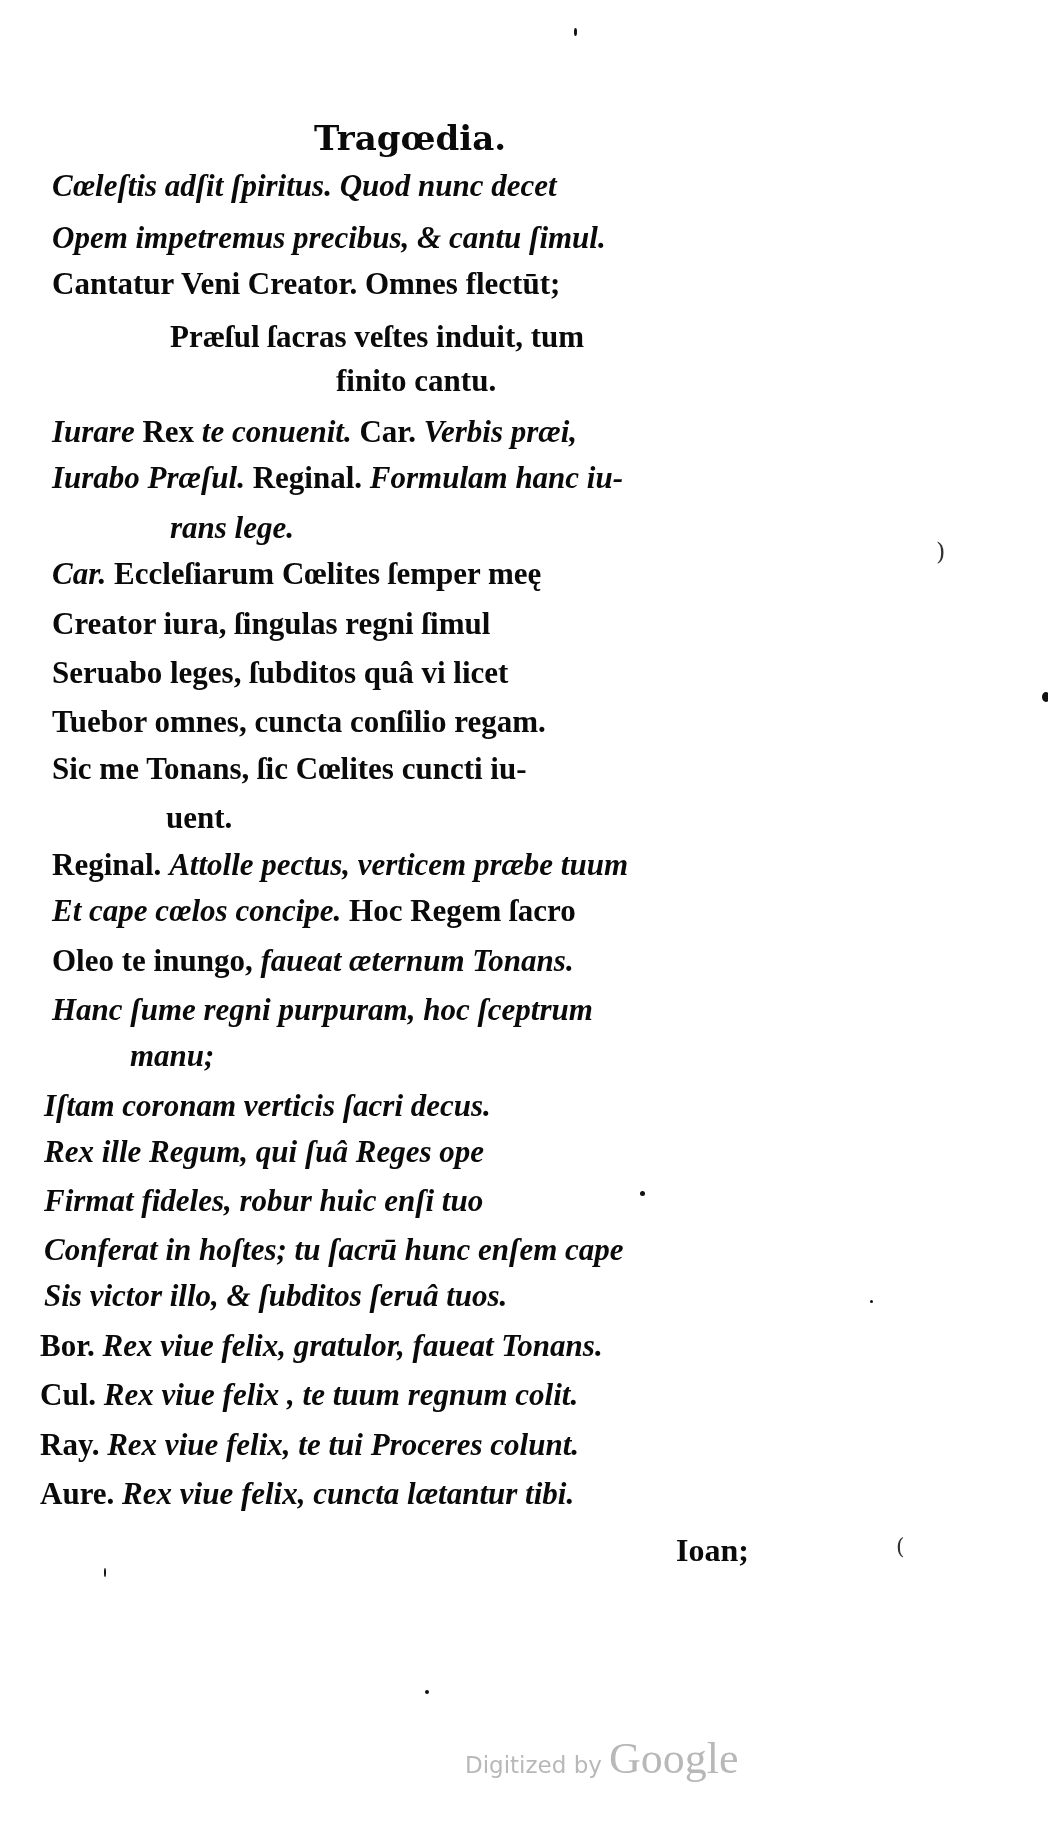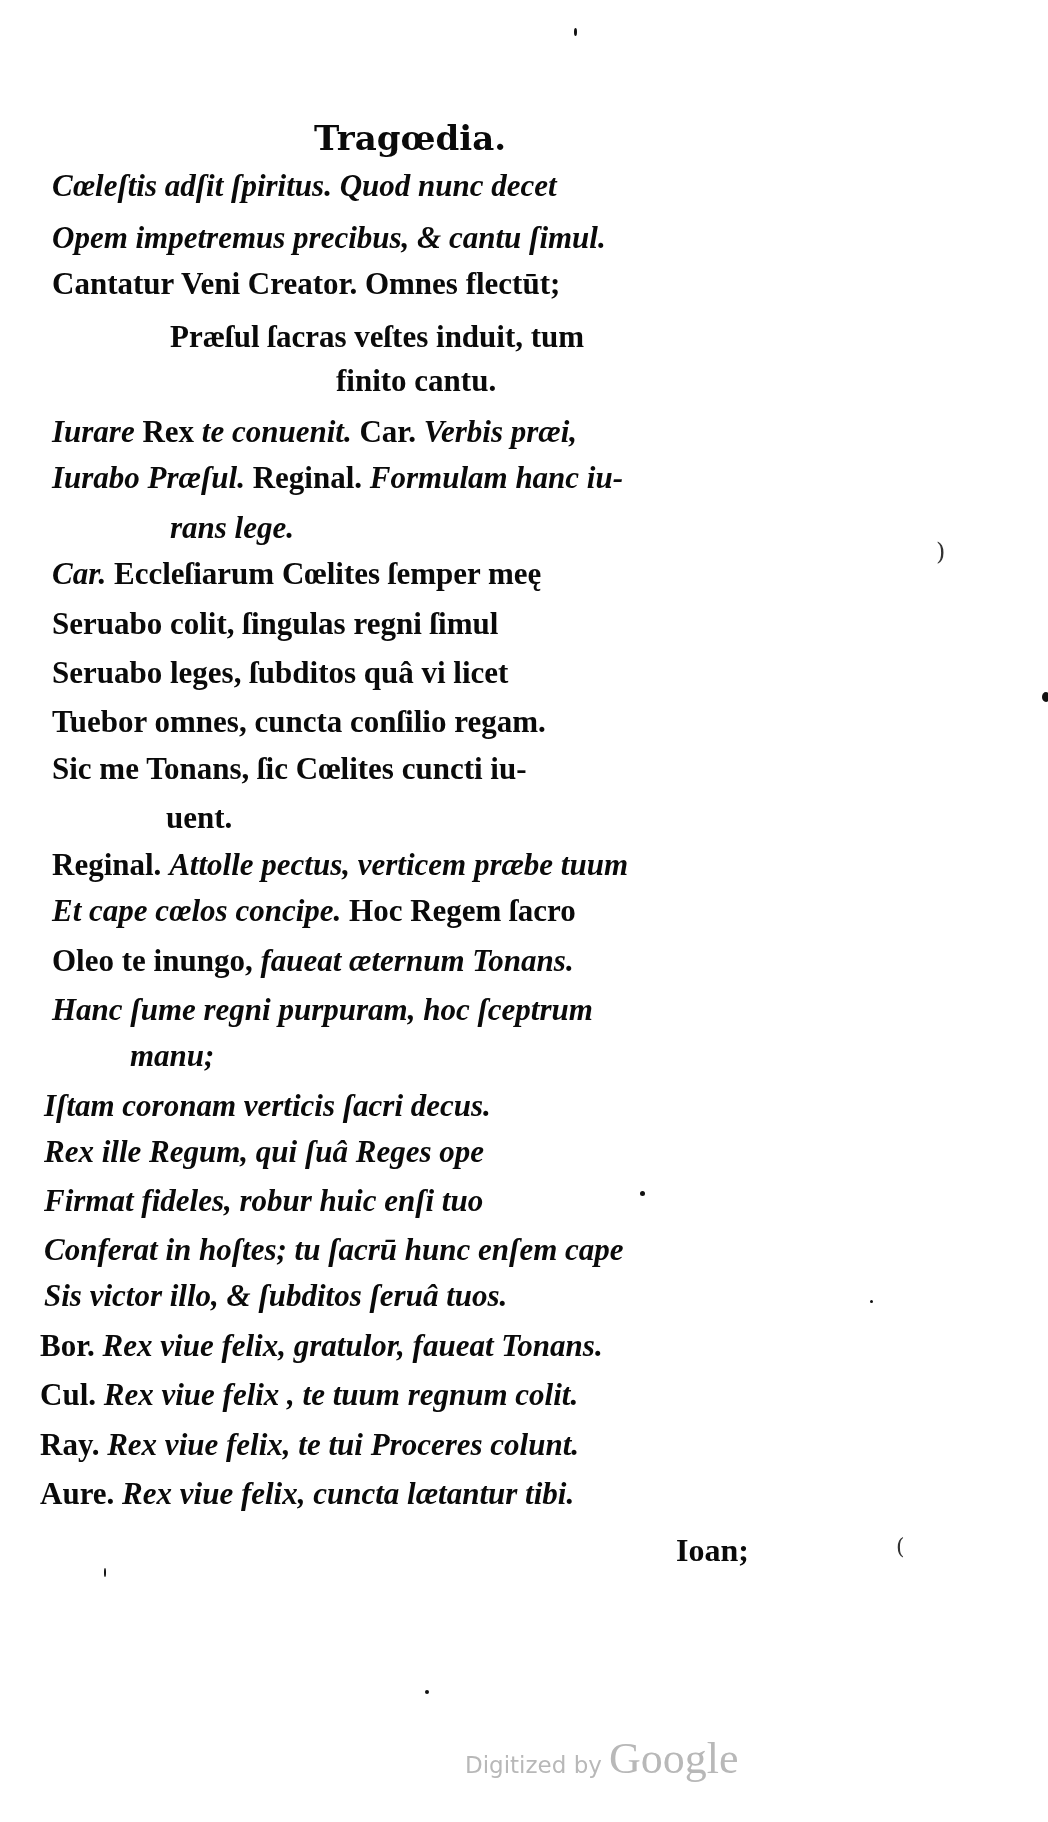--- a/index.html
+++ b/index.html
@@ -87,21 +87,21 @@
   <div id="text-block">
       <div class="line" style="top: 166px; left: 52px;"><span class="it">Cœleſtis adſit ſpiritus. Quod nunc decet</span></div>
       <div class="line" style="top: 218px; left: 52px;"><span class="it">Opem impetremus precibus, &amp; cantu ſimul.</span></div>
       <div class="line" style="top: 264px; left: 52px;"><span class="rm">Cantatur Veni Creator. Omnes flectūt;</span></div>
       <div class="line" style="top: 317px; left: 124px; margin-left: 46px;"><span class="rm">Præſul ſacras veſtes induit, tum</span></div>
       <div class="line" style="top: 361px; left: 298px; margin-left: 38px;"><span class="rm">finito cantu.</span></div>
       <div class="line" style="top: 412px; left: 52px;"><span class="it">Iurare </span><span class="rm">Rex </span><span class="it">te conuenit. </span><span class="rm">Car. </span><span class="it">Verbis præi,</span></div>
       <div class="line" style="top: 458px; left: 52px;"><span class="it">Iurabo Præſul. </span><span class="rm">Reginal. </span><span class="it">Formulam hanc iu-</span></div>
       <div class="line" style="top: 508px; left: 170px;"><span class="it">rans lege.</span></div>
       <div class="line" style="top: 554px; left: 52px;"><span class="it">Car. </span><span class="rm">Eccleſiarum Cœlites ſemper meę</span></div>
-      <div class="line" style="top: 604px; left: 52px;"><span class="rm">Seruabo colit, ſingulas regni ſimul</span></div>
+      <div class="line" style="top: 604px; left: 52px;"><span class="rm">Creator iura, ſingulas regni ſimul</span></div>
       <div class="line" style="top: 653px; left: 52px;"><span class="rm">Seruabo leges, ſubditos quâ vi licet</span></div>
       <div class="line" style="top: 702px; left: 52px;"><span class="rm">Tuebor omnes, cuncta conſilio regam.</span></div>
       <div class="line" style="top: 749px; left: 52px;"><span class="rm">Sic me Tonans, ſic Cœlites cuncti iu-</span></div>
       <div class="line" style="top: 798px; left: 166px;"><span class="rm">uent.</span></div>
       <div class="line" style="top: 845px; left: 52px;"><span class="rm">Reginal. </span><span class="it">Attolle pectus, verticem præbe tuum</span></div>
       <div class="line" style="top: 891px; left: 52px;"><span class="it">Et cape cœlos concipe. </span><span class="rm">Hoc Regem ſacro</span></div>
       <div class="line" style="top: 941px; left: 52px;"><span class="rm">Oleo te inungo, </span><span class="it">faueat æternum Tonans.</span></div>
       <div class="line" style="top: 990px; left: 52px;"><span class="it">Hanc ſume regni purpuram, hoc ſceptrum</span></div>
       <div class="line" style="top: 1036px; left: 130px;"><span class="it">manu;</span></div>
       <div class="line" style="top: 1086px; left: 44px;"><span class="it">Iſtam coronam verticis ſacri decus.</span></div>

